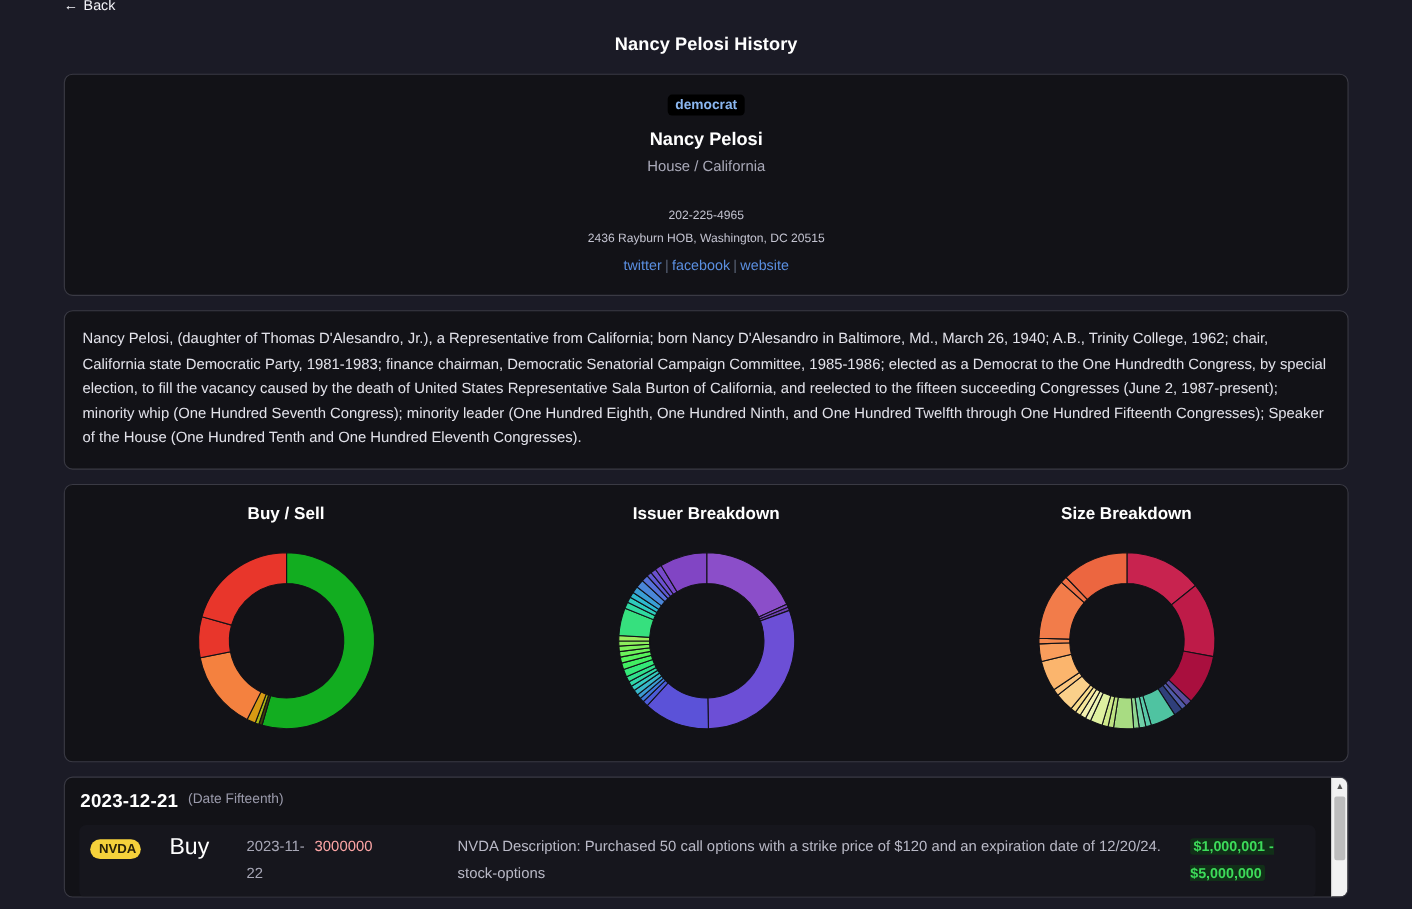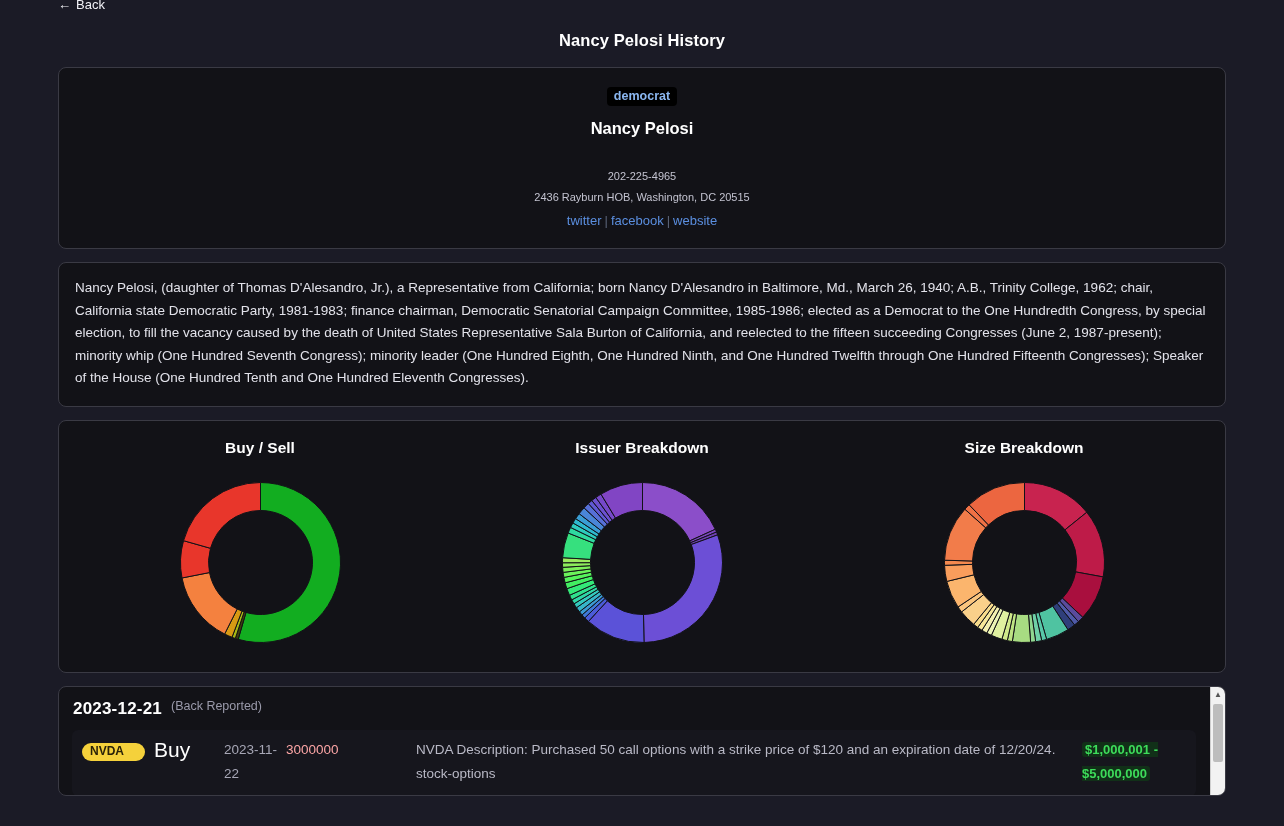--- a/index.html
+++ b/index.html
@@ -174,21 +174,21 @@
     flex: 0 0 72px;
     padding-top: 1px;
   }
   .ticker-badge {
     display: inline-block;
     background: #f5d13b;
     color: #2a2208;
     font-weight: bold;
     font-size: 12px;
     border-radius: 9px;
-    padding: 2px 21px 3px 8px;
+    padding: 2px 4px 3px 8px;
     line-height: 1.1;
   }
   .tx-type {
     flex: 0 0 70px;
     font-size: 21px;
     color: #ffffff;
     font-weight: normal;
   }
   .tx-txdate {
     flex: 0 0 62px;
@@ -249,20 +249,21 @@
       <span class="back-arrow">←</span>
       <span>Back</span>
     </a>
   </div>
 
   <div class="page-title">Nancy Pelosi History</div>
 
   <div class="card profile-card">
     <span class="party-badge">democrat</span>
     <div class="person-name">Nancy Pelosi</div>
+    <div class="person-chamber">House / California</div>
     <div class="contact-block">
       <div class="contact-line">202-225-4965</div>
       <div class="contact-line">2436 Rayburn HOB, Washington, DC 20515</div>
       <div class="social-line">
         <a>twitter</a><span class="social-sep">|</span><a>facebook</a><span class="social-sep">|</span><a>website</a>
       </div>
     </div>
   </div>
 
   <div class="card bio-card">
@@ -347,21 +348,21 @@
           <path d="M 27.86682839712089 34.17191317343577 A 80 80 0 0 1 32.11505619268384 29.772121124534365 L 51.499786525244495 49.976878730947334 A 52 52 0 0 0 48.73843845812858 52.836743562733254 Z" fill="#ef7145" stroke="#121217" stroke-width="1"></path>
           <path d="M 32.11505619268384 29.772121124534365 A 80 80 0 0 1 87.49999999999984 7.5 L 87.4999999999999 35.5 A 52 52 0 0 0 51.499786525244495 49.976878730947334 Z" fill="#ec6640" stroke="#121217" stroke-width="1"></path>
         </svg>
     </div>
   </div>
 
   <div class="card tx-card">
     <div class="tx-scroll-area">
       <div class="tx-date-header">
         <span class="tx-date">2023-12-21</span>
-        <span class="tx-date-note">(Back Reported)</span>
+        <span class="tx-date-note">(Date Fifteenth)</span>
       </div>
       <div class="tx-row">
         <div class="tx-ticker">
           <span class="ticker-badge">NVDA</span>
         </div>
         <div class="tx-type">Buy</div>
         <div class="tx-txdate">2023-11-22</div>
         <div class="tx-amount">3000000</div>
         <div class="tx-desc">NVDA Description: Purchased 50 call options with a strike price of $120 and an expiration date of 12/20/24. stock-options</div>
         <div class="tx-value">

